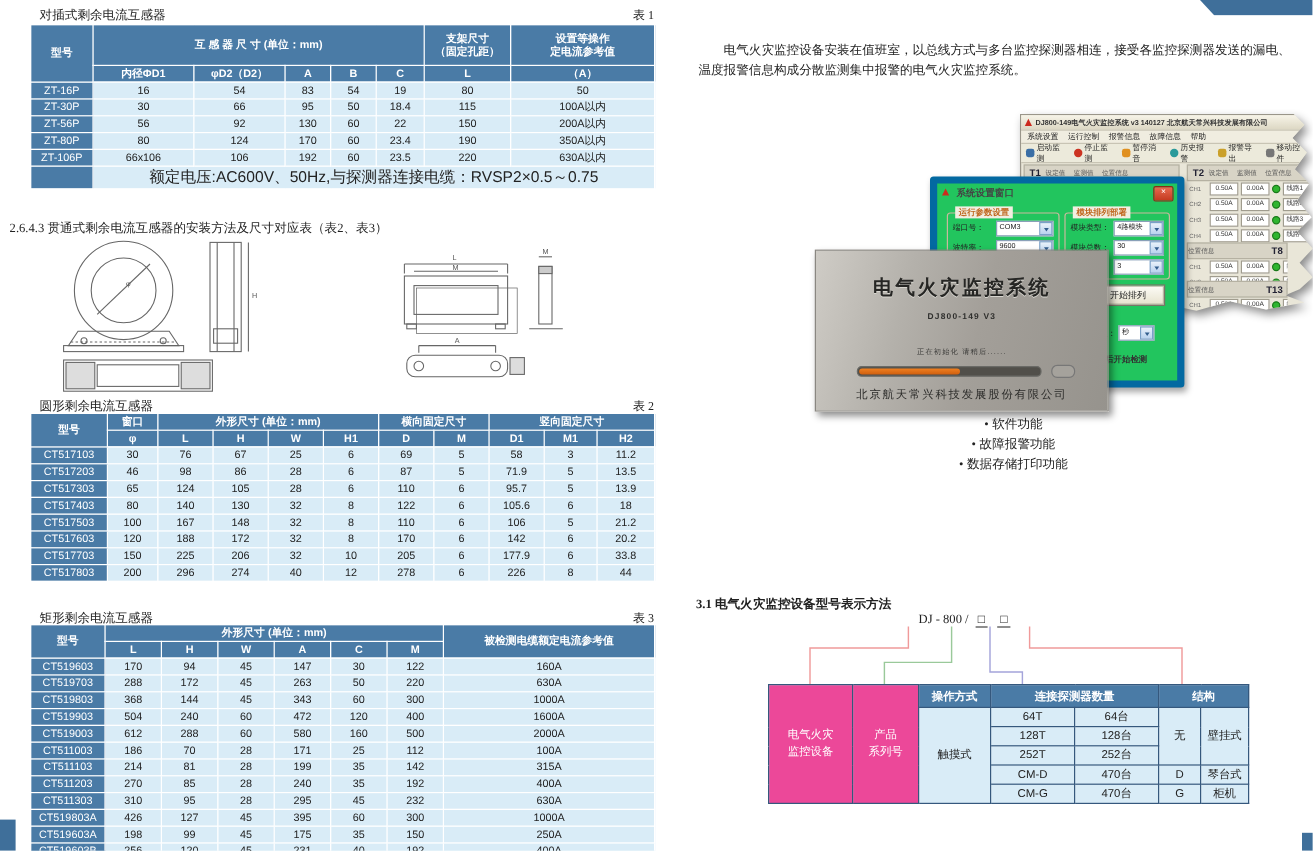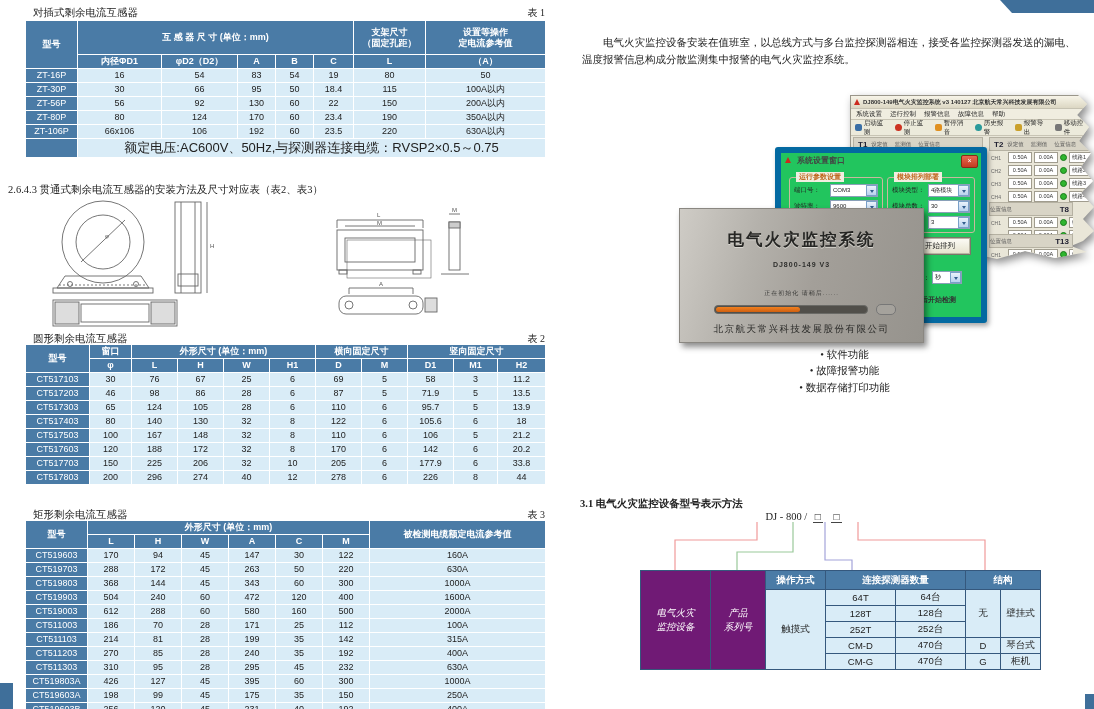--- a/index.html
+++ b/index.html
@@ -31,21 +31,21 @@
   .blt{margin-left:2em;text-align:center;}
   .bmark{margin-right:3px;}
   .bbody{text-indent:2em;margin:0;}
   .s31{position:absolute;left:20px;top:497px;font:10.5px "Liberation Serif","DejaVu Serif",serif;font-weight:600;color:#222;}
   .mcode{position:absolute;left:150px;top:511px;width:190px;text-align:center;
          font:10.5px "Liberation Serif","DejaVu Serif",serif;color:#222;}
   .mcode .mbox{border-bottom:1px solid #444;padding:0 2px;margin:0 3px;font-size:10px;}
   #model-table{position:absolute;left:80px;top:570px;width:400px;border-collapse:collapse;table-layout:fixed;font-size:9.5px;}
   #model-table th{background:#4a7ba6;color:#fff;border:1px solid #35587d;padding:1px;height:16px;font-weight:bold;}
   #model-table td{background:#d9ecf7;border:1px solid #35587d;text-align:center;height:15px;padding:0;color:#222;}
-  #model-table td.darkcell{background:#701a75;color:#fff;white-space:pre-line;line-height:1.5;font-style:italic;}
+  #model-table td.darkcell{background:#ec4899;color:#fff;white-space:pre-line;line-height:1.5;}
 
   
   .tab-tr{position:absolute;right:0;top:0;width:94px;height:13px;background:#3f6f9a;
           clip-path:polygon(0 0,100% 0,100% 100%,12px 100%);z-index:40;}
   .tab-bl{position:absolute;left:0;top:683px;width:13px;height:26px;background:#3f6f9a;z-index:40;}
   .tab-br{position:absolute;right:0;top:694px;width:9px;height:15px;background:#3f6f9a;z-index:40;}
 
   
   .app-shadow{position:absolute;left:850px;top:95px;width:244px;height:172px;z-index:10;
               filter:drop-shadow(3px 4px 4px rgba(0,0,0,.45));}

